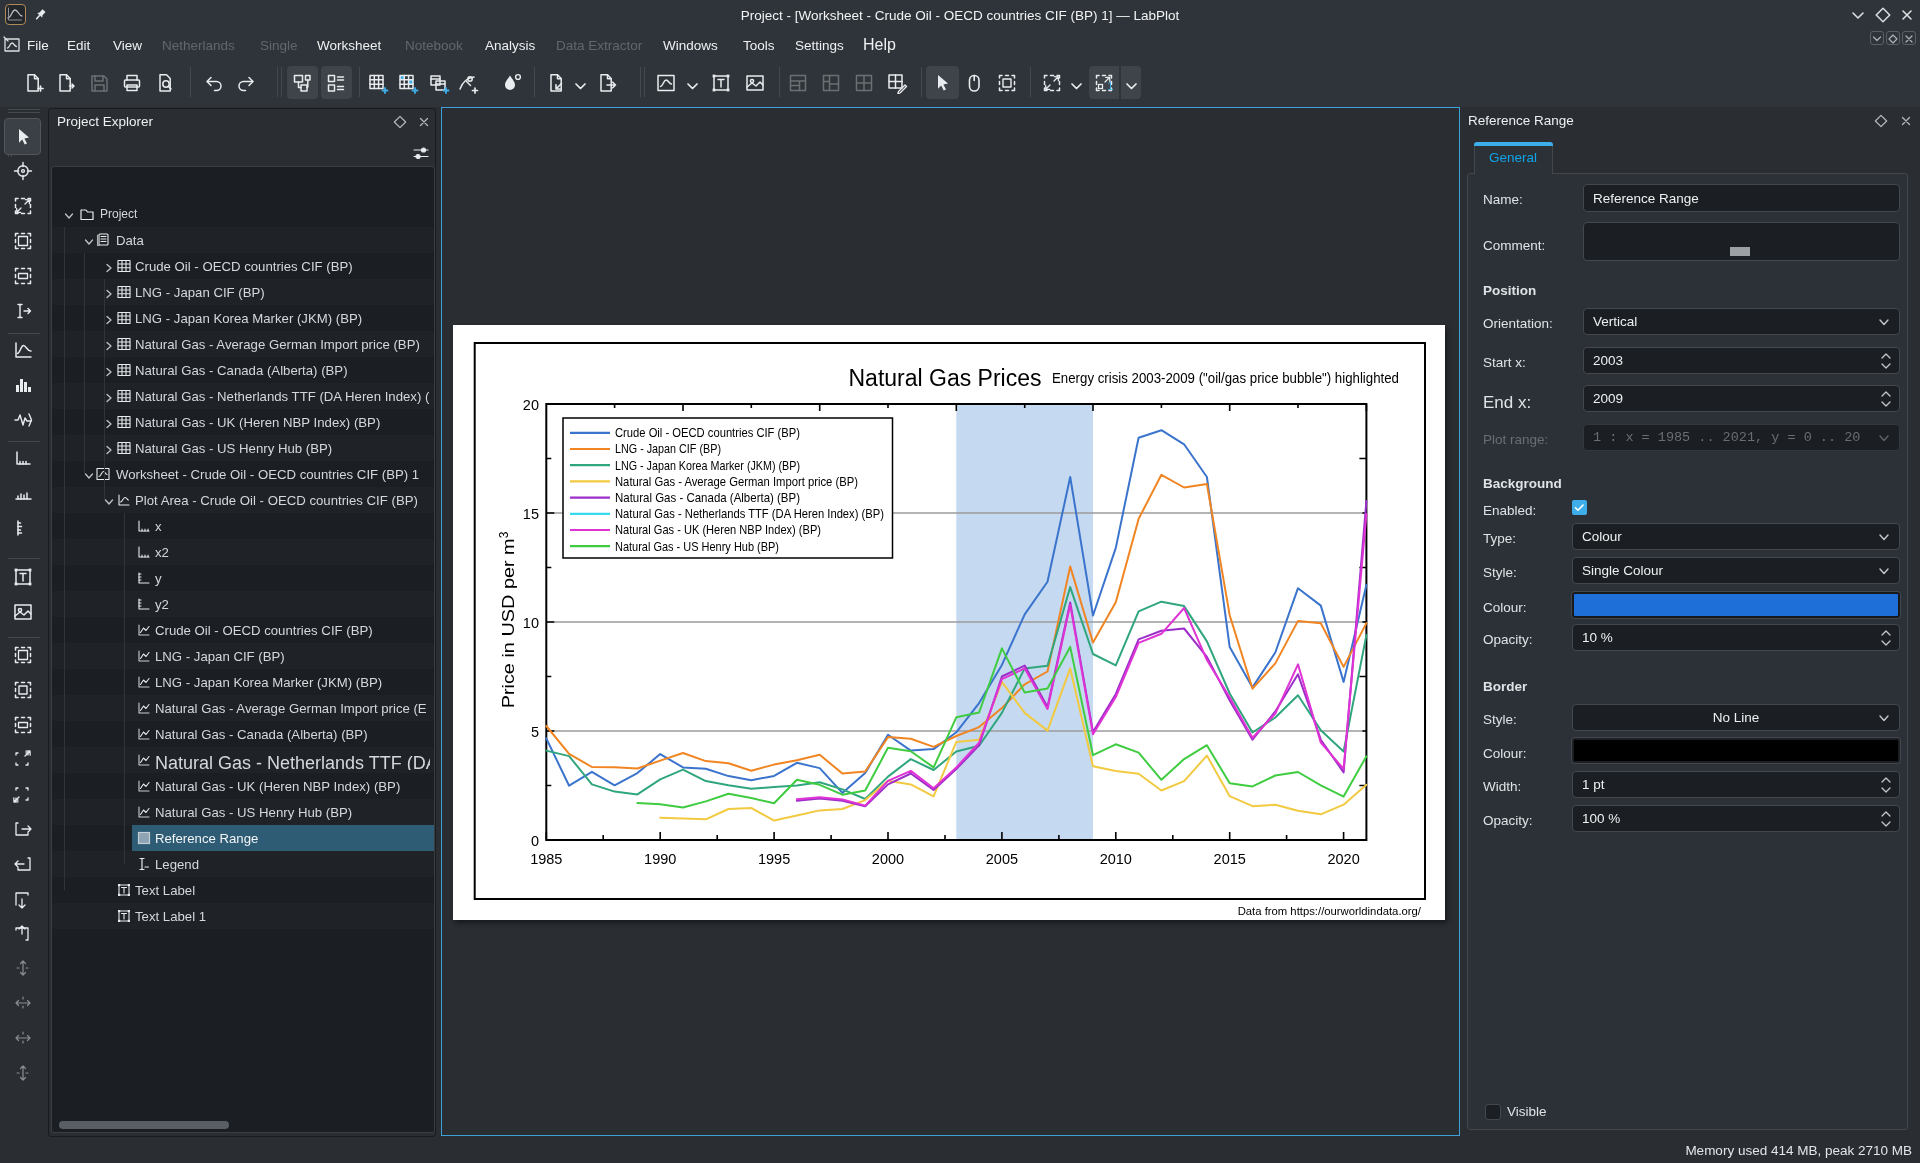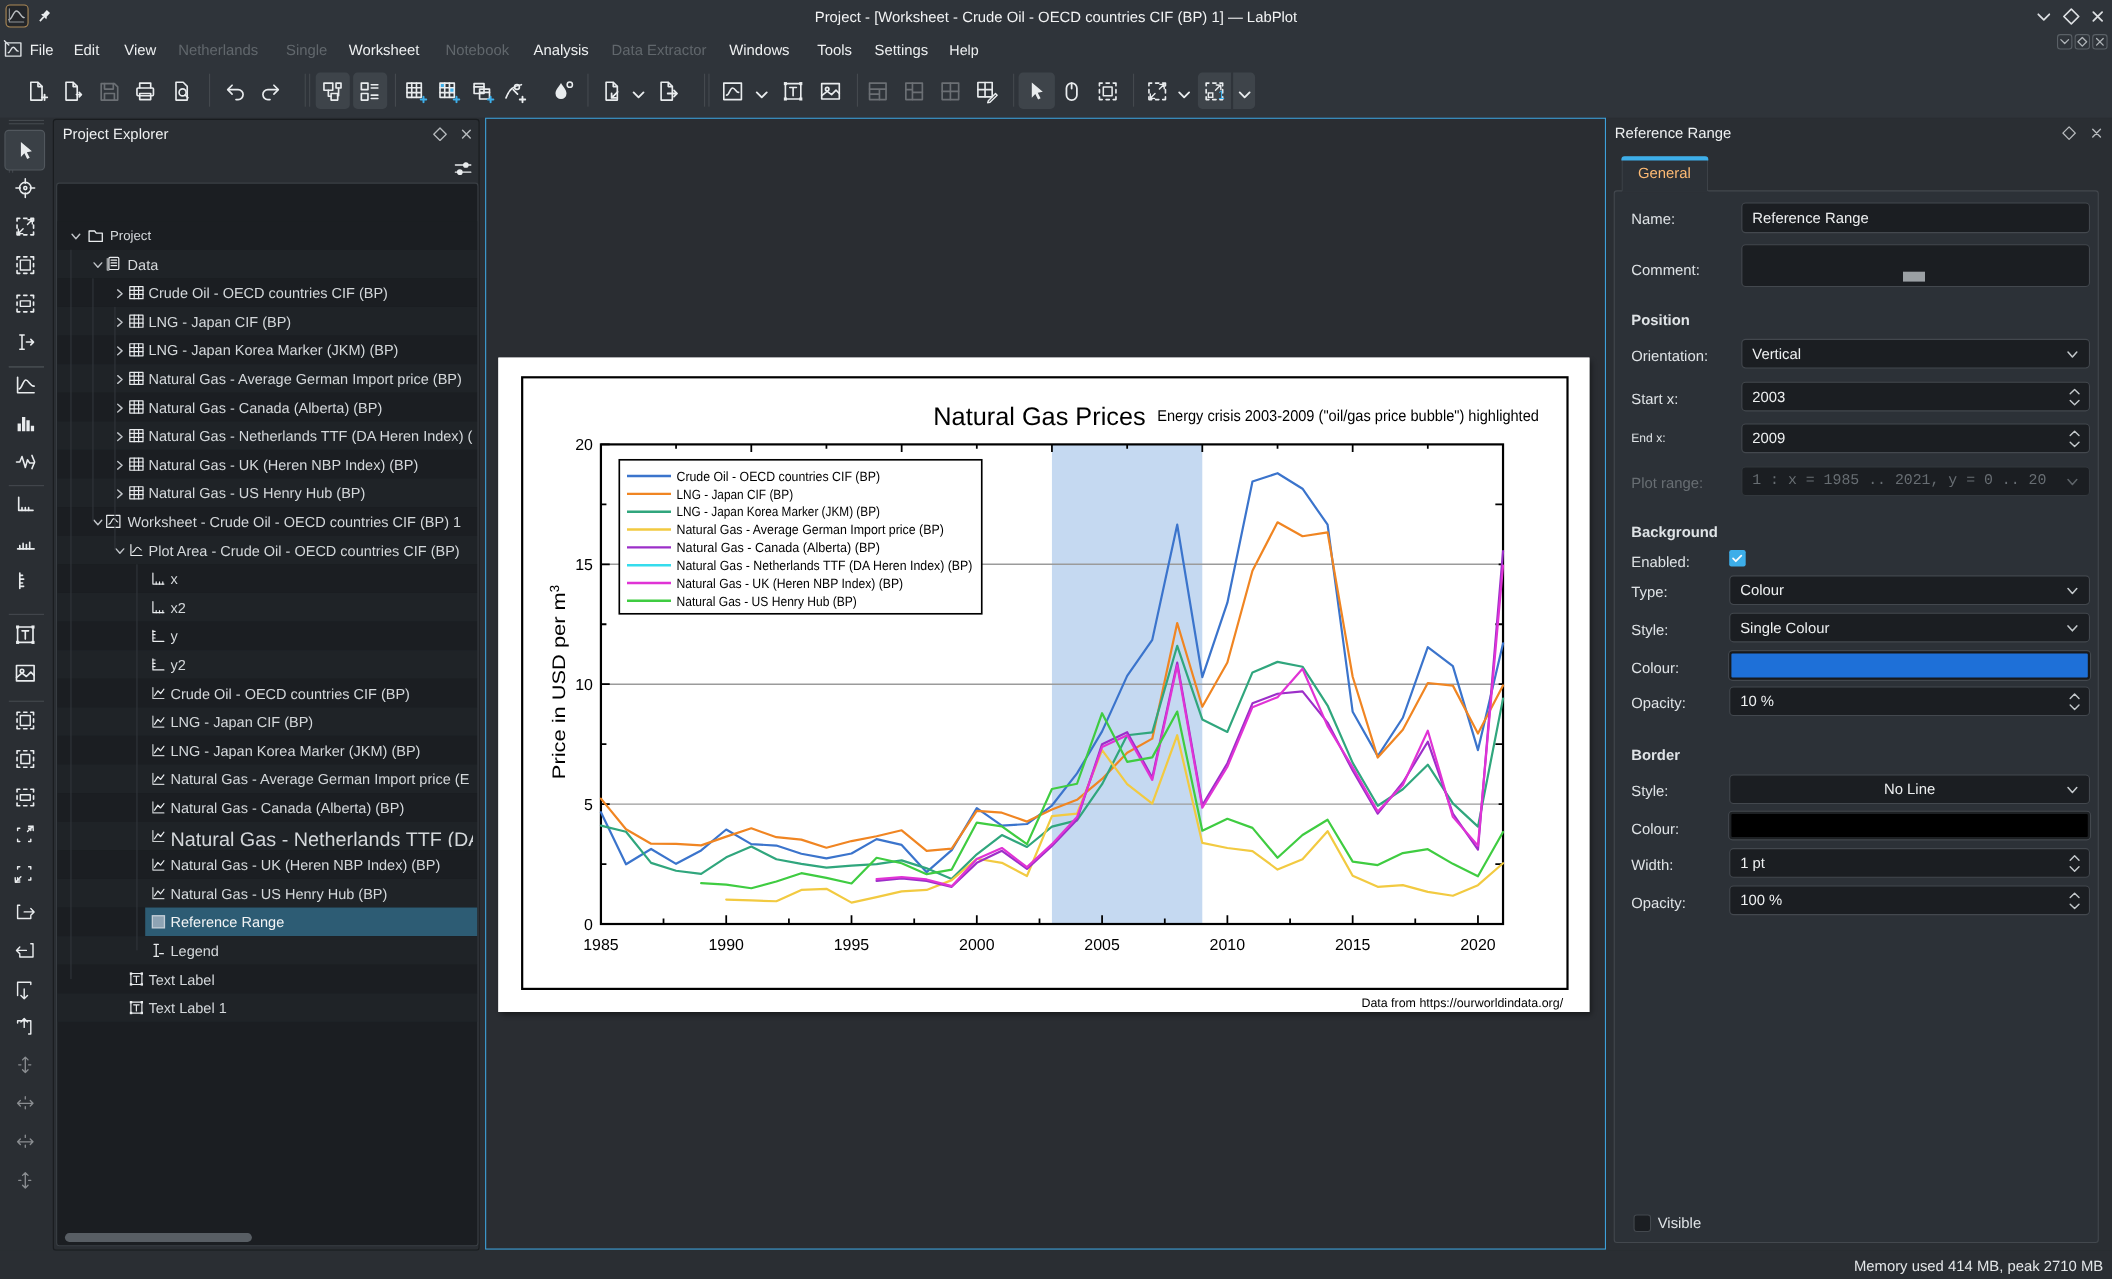--- a/index.html
+++ b/index.html
@@ -51,21 +51,21 @@
 <div class="abs" style="left:113px;top:0;height:30px;display:flex;align-items:center;font-size:13.5px;color:#eef0f1">View</div>
 <div class="abs" style="left:162px;top:0;height:30px;display:flex;align-items:center;font-size:13.5px;color:#61676c">Netherlands</div>
 <div class="abs" style="left:260px;top:0;height:30px;display:flex;align-items:center;font-size:13.5px;color:#61676c">Single</div>
 <div class="abs" style="left:317px;top:0;height:30px;display:flex;align-items:center;font-size:13.5px;color:#eef0f1">Worksheet</div>
 <div class="abs" style="left:405px;top:0;height:30px;display:flex;align-items:center;font-size:13.5px;color:#61676c">Notebook</div>
 <div class="abs" style="left:485px;top:0;height:30px;display:flex;align-items:center;font-size:13.5px;color:#eef0f1">Analysis</div>
 <div class="abs" style="left:556px;top:0;height:30px;display:flex;align-items:center;font-size:13.5px;color:#61676c">Data Extractor</div>
 <div class="abs" style="left:663px;top:0;height:30px;display:flex;align-items:center;font-size:13.5px;color:#eef0f1">Windows</div>
 <div class="abs" style="left:743px;top:0;height:30px;display:flex;align-items:center;font-size:13.5px;color:#eef0f1">Tools</div>
 <div class="abs" style="left:795px;top:0;height:30px;display:flex;align-items:center;font-size:13.5px;color:#eef0f1">Settings</div>
-<div class="abs" style="left:863px;top:0;height:30px;display:flex;align-items:center;font-size:13px;color:#eef0f1">Help</div>
+<div class="abs" style="left:863px;top:0;height:30px;display:flex;align-items:center;font-size:16px;color:#eef0f1">Help</div>
 <div class="abs" style="left:1870px;top:1px;width:14px;height:14px;border:1px solid #5a6066;border-radius:3px"><svg width="13" height="13" viewBox="0 0 13 13" style="" xmlns="http://www.w3.org/2000/svg">
         <g fill="none" stroke="#aeb3b7" stroke-width="1.2" stroke-linecap="round" stroke-linejoin="round">
           <path d="M2.5 4l3.5 3.5L9.5 4"></path>
         </g>
       </svg></div>
 <div class="abs" style="left:1886px;top:1px;width:14px;height:14px;border:1px solid #5a6066;border-radius:3px"><svg width="13" height="13" viewBox="0 0 13 13" style="" xmlns="http://www.w3.org/2000/svg">
         <g fill="none" stroke="#aeb3b7" stroke-width="1.2" stroke-linecap="round" stroke-linejoin="round">
           <rect x="3.2" y="3.2" width="5.6" height="5.6" transform="rotate(45 6 6)"></rect>
         </g>
       </svg></div>
@@ -889,42 +889,42 @@
         </g>
       </svg></div>
 <div class="abs" style="left:437px;top:6px"><svg width="14" height="14" viewBox="0 0 14 14" style="" xmlns="http://www.w3.org/2000/svg">
         <g fill="none" stroke="#b6babd" stroke-width="1.3" stroke-linecap="round" stroke-linejoin="round">
           <path d="M3.5 3.5l7 7M10.5 3.5l-7 7"></path>
         </g>
       </svg></div>
 <div class="abs" style="left:5px;top:65px;width:441px;height:957px;border:1px solid #43484e;border-radius:3px;background:#2c3137"></div>
 <div class="abs" style="left:12px;top:34px;width:79px;height:32px;background:#2c3137;border:1px solid #43484e;border-bottom:none;border-radius:3px 3px 0 0"></div>
 <div class="abs" style="left:12px;top:34px;width:79px;height:4px;background:#3daee9;border-radius:3px 3px 0 0"></div>
-<div class="abs" style="left:27px;top:42px;font-size:13.5px;color:#fdba74">General</div>
+<div class="abs" style="left:27px;top:42px;font-size:13.5px;color:#0ea5e9">General</div>
 <div class="abs" style="left:13px;top:66px;width:78px;height:1px;background:#2c3137"></div>
 <div class="abs" style="left:21px;top:84px;font-size:13.5px;color:#dfe3e6">Name:</div>
 <div class="inp" style="left:121px;top:76px;width:317px;height:28px">Reference Range</div>
 <div class="abs" style="left:21px;top:130px;font-size:13.5px;color:#dfe3e6">Comment:</div>
 <div class="inp" style="left:121px;top:114px;width:317px;height:39px"></div>
 <div class="abs" style="left:268px;top:139px;width:20px;height:9px;background:#9ba0a4"></div>
 <div class="abs" style="left:21px;top:175px;font-weight:bold;font-size:13.5px;color:#dfe3e6">Position</div>
 <div class="abs" style="left:21px;top:208px;font-size:13.5px;color:#dfe3e6">Orientation:</div>
 <div class="inp" style="left:121px;top:200px;width:317px;height:27px;color:#eef0f1;border-color:#43484e;">Vertical<div class="abs" style="right:8px;top:6px"><svg width="14" height="14" viewBox="0 0 14 14" style="" xmlns="http://www.w3.org/2000/svg">
           <g fill="none" stroke="#c3c8cb" stroke-width="1.4" stroke-linecap="round" stroke-linejoin="round">
             <path d="M3 5l4 4.5L11 5"></path>
           </g>
         </svg></div></div>
 <div class="abs" style="left:21px;top:247px;font-size:13.5px;color:#dfe3e6">Start x:</div>
 <div class="inp" style="left:121px;top:239px;width:317px;height:27px">2003<div class="abs" style="right:6px;top:0"><svg width="14" height="26" viewBox="0 0 14 26" style="" xmlns="http://www.w3.org/2000/svg">
           <g fill="none" stroke="#c3c8cb" stroke-width="1.3" stroke-linecap="round" stroke-linejoin="round">
             <path d="M3 10l4-4 4 4"></path>
             <path d="M3 16l4 4 4-4"></path>
           </g>
         </svg></div></div>
-<div class="abs" style="left:21px;top:285px;font-size:11px;color:#dfe3e6">End x:</div>
+<div class="abs" style="left:21px;top:285px;font-size:17px;color:#dfe3e6">End x:</div>
 <div class="inp" style="left:121px;top:277px;width:317px;height:27px">2009<div class="abs" style="right:6px;top:0"><svg width="14" height="26" viewBox="0 0 14 26" style="" xmlns="http://www.w3.org/2000/svg">
           <g fill="none" stroke="#c3c8cb" stroke-width="1.3" stroke-linecap="round" stroke-linejoin="round">
             <path d="M3 10l4-4 4 4"></path>
             <path d="M3 16l4 4 4-4"></path>
           </g>
         </svg></div></div>
 <div class="abs" style="left:21px;top:324px;font-size:13.5px;color:#686e73">Plot range:</div>
 <div class="inp" style="left:121px;top:316px;width:317px;height:27px;color:#686e73;border-color:#33383d;font-family:Liberation Mono, monospace;">1 : x = 1985 .. 2021, y = 0 .. 20<div class="abs" style="right:8px;top:6px"><svg width="14" height="14" viewBox="0 0 14 14" style="" xmlns="http://www.w3.org/2000/svg">
           <g fill="none" stroke="#5d6368" stroke-width="1.4" stroke-linecap="round" stroke-linejoin="round">
             <path d="M3 5l4 4.5L11 5"></path>

